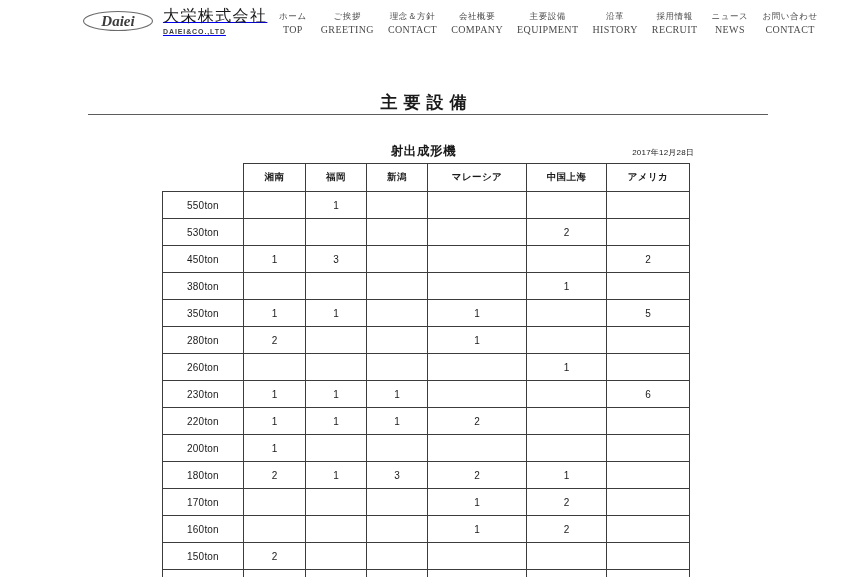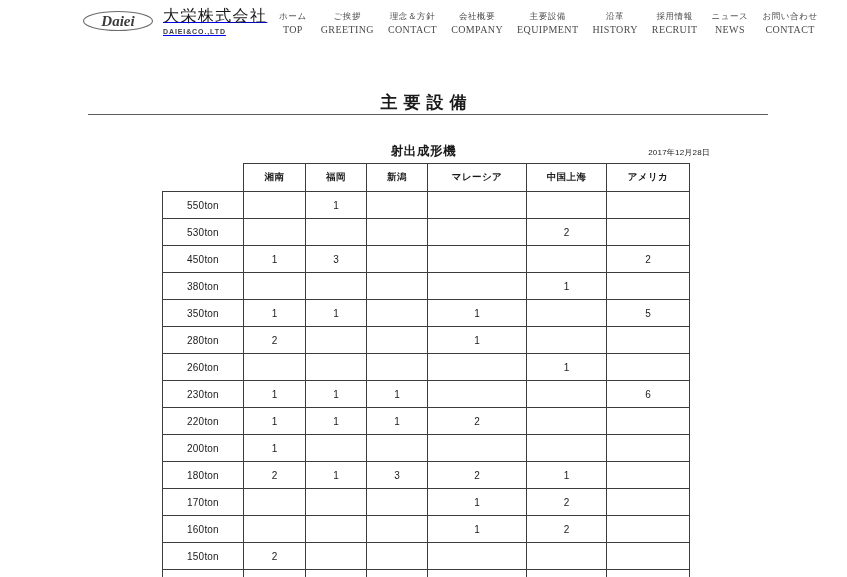--- a/index.html
+++ b/index.html
@@ -122,21 +122,21 @@
     width: 847px;
     text-align: center;
     font-size: 12.5px;
     font-weight: bold;
     letter-spacing: 0.6px;
     color: #1a1a1a;
   }
   .as-of-date {
     position: absolute;
     top: 147px;
-    left: 16px;
+    left: 0;
     width: 694px;
     text-align: right;
     font-size: 8px;
     letter-spacing: 0.2px;
     color: #1a1a1a;
   }
 
   
   .equipment-table-wrap {
     position: absolute;

